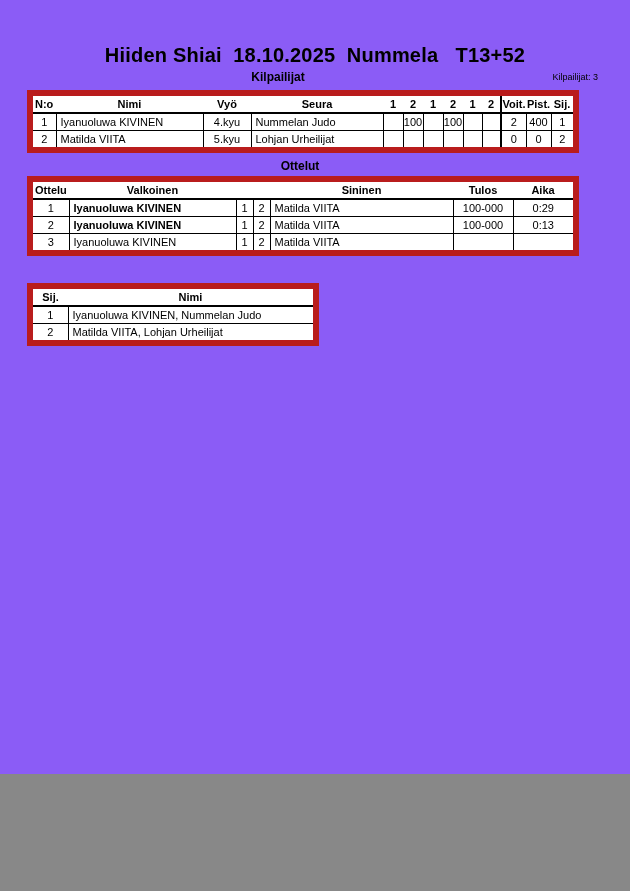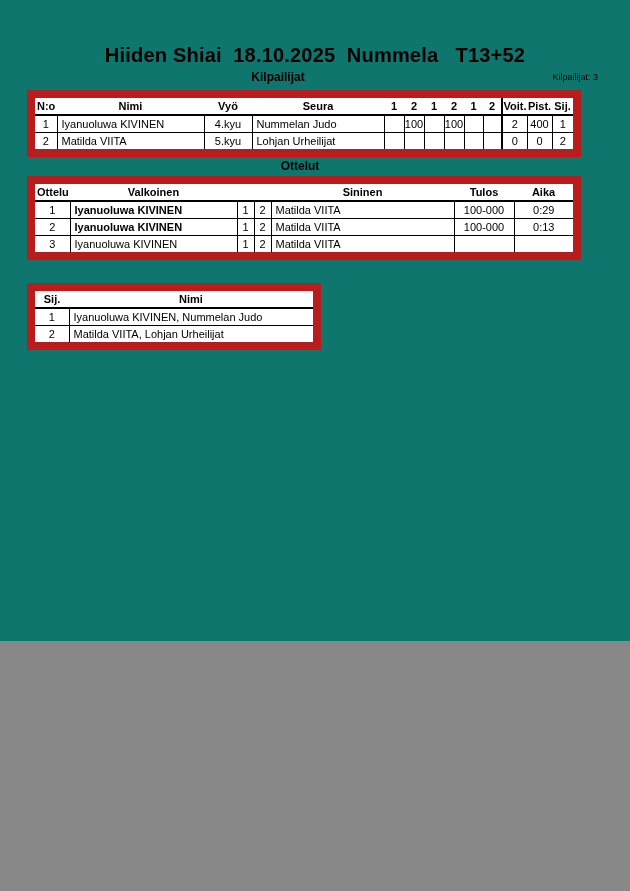--- a/index.html
+++ b/index.html
@@ -1,39 +1,39 @@
 <!DOCTYPE html>
 <html><head>
 <meta charset="utf-8">
 <style>
   html,body { margin:0; padding:0; background:#888; }
   .page {
-    position:relative; width:630px; height:641px; margin:0 auto;
-    background:#0f766e; color:#000;
+    position:relative; width:630px; height:774px; margin:0 auto;
+    background:#8b5cf6; color:#000;
     font-family:"Liberation Sans","DejaVu Sans",sans-serif;
     overflow:hidden;
   }
   .title {
     position:absolute; top:44px; left:0; width:630px;
     text-align:center; font-size:20px; font-weight:bold;
     white-space:pre; letter-spacing:0.2px;
   }
   .subtitle {
     position:absolute; top:70px; left:0; width:556px;
     text-align:center; font-size:12px; font-weight:bold;
   }
   .count {
     position:absolute; top:72px; left:398px; width:200px;
     text-align:right; font-size:9px;
   }
   table {
     border-collapse:collapse; table-layout:fixed;
     font-size:11px; line-height:16px;
   }
-  .tbl { position:absolute; border:8px solid #b91c1c; background:#fff; }
+  .tbl { position:absolute; border:6px solid #b91c1c; background:#fff; }
   .t1 { left:27px; top:90px;  width:546px; }
   .t2 { left:27px; top:176px; width:546px; }
   .t3 { left:27px; top:283px; width:286px; }
   td, th { height:16px; padding:0; overflow:hidden; white-space:nowrap; }
   tbody td { border:1px solid #000; }
   thead th { border:none; border-bottom:2px solid #000; font-weight:bold; text-align:center; }
   .thickL { border-left:2px solid #000 !important; }
   .l  { text-align:left; padding-left:4px; padding-right:2px;margin-left:35px; }
   .c  { text-align:center; }
   .b  { font-weight:bold; }

